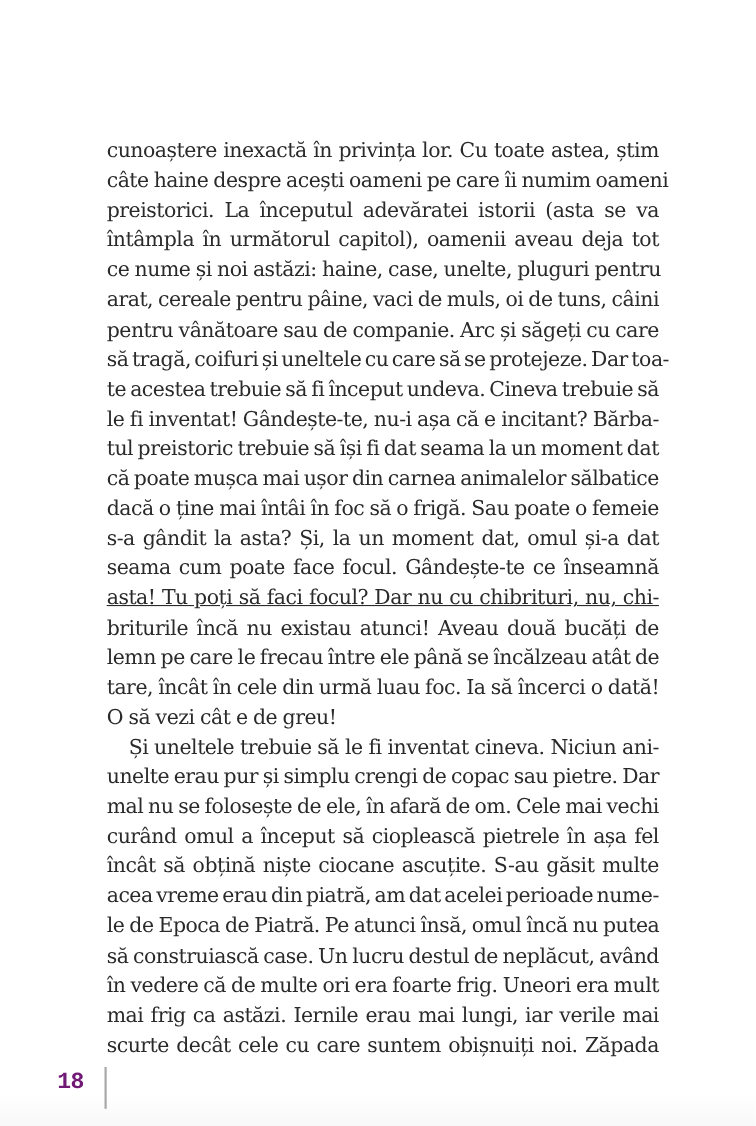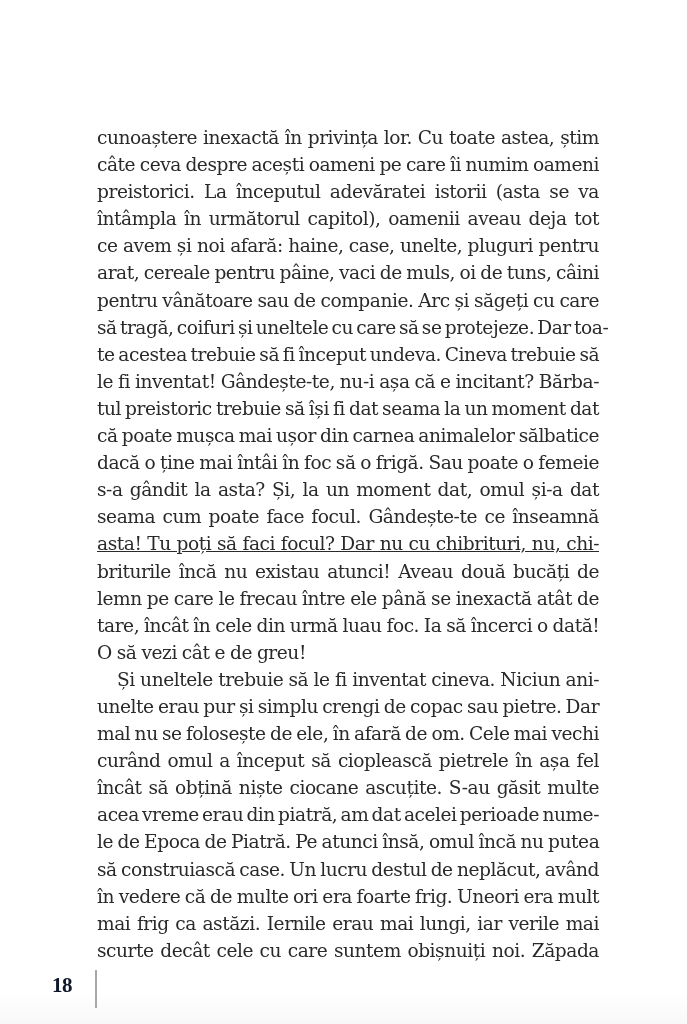--- a/index.html
+++ b/index.html
@@ -29,56 +29,56 @@
     word-spacing: -0.5px;
   }
   .line.last { text-align-last: left; }
   .line.indent { padding-left: 20px; }
   .page-number {
     position: absolute;
     left: 52px;
     top: 937px;
     font-size: 21px;
     font-weight: bold;
-    color: #0f172a;
-    font-family: Liberation Serif, serif;
+    color: #701a75;
+    font-family: Liberation Mono, monospace;
     letter-spacing: -0.5px;
   }
   .page-divider {
     position: absolute;
     left: 95px;
     top: 934px;
     width: 1.5px;
     height: 38px;
     background: #a8a8a8;
   }
 </style>
 </head>
 <body>
 
 <div class="page">
   <div class="text-block" id="text-block">
       <span class="line" style="display: block; width: 502px;">cunoaștere inexactă în privința lor. Cu toate astea, știm</span>
-      <span class="line" style="display: block; word-spacing: -0.95px; width: 502px;">câte ceva despre acești oameni pe care îi numim oameni</span>
+      <span class="line" style="display: block; word-spacing: -0.95px; width: 502px;">câte haine despre acești oameni pe care îi numim oameni</span>
       <span class="line" style="display: block; width: 502px;">preistorici. La începutul adevăratei istorii (asta se va</span>
       <span class="line" style="display: block; width: 502px;">întâmpla în următorul capitol), oamenii aveau deja tot</span>
-      <span class="line" style="display: block; word-spacing: -0.65px; width: 502px;">ce avem și noi afară: haine, case, unelte, pluguri pentru</span>
+      <span class="line" style="display: block; word-spacing: -0.65px; width: 502px;">ce nume și noi astăzi: haine, case, unelte, pluguri pentru</span>
       <span class="line" style="display: block; word-spacing: -0.95px; width: 502px;">arat, cereale pentru pâine, vaci de muls, oi de tuns, câini</span>
       <span class="line" style="display: block; word-spacing: -0.65px; width: 502px;">pentru vânătoare sau de companie. Arc și săgeți cu care</span>
       <span class="line" style="display: block; word-spacing: -2.3px; width: 502px;">să tragă, coifuri și uneltele cu care să se protejeze. Dar toa-</span>
       <span class="line" style="display: block; word-spacing: -1.7px; width: 502px;">te acestea trebuie să fi început undeva. Cineva trebuie să</span>
       <span class="line" style="display: block; width: 502px;">le fi inventat! Gândește-te, nu-i așa că e incitant? Bărba-</span>
       <span class="line" style="display: block; word-spacing: -1.4px; width: 502px;">tul preistoric trebuie să își fi dat seama la un moment dat</span>
       <span class="line" style="display: block; word-spacing: -1.4px; width: 502px;">că poate mușca mai ușor din carnea animalelor sălbatice</span>
       <span class="line" style="display: block; word-spacing: -0.8px; width: 502px;">dacă o ține mai întâi în foc să o frigă. Sau poate o femeie</span>
       <span class="line" style="display: block; width: 502px;">s-a gândit la asta? Și, la un moment dat, omul și-a dat</span>
       <span class="line" style="display: block; width: 502px;">seama cum poate face focul. Gândește-te ce înseamnă</span>
       <span class="line" style="display: block; width: 502px; text-decoration: underline;">asta! Tu poți să faci focul? Dar nu cu chibrituri, nu, chi-</span>
       <span class="line" style="display: block; width: 502px;">briturile încă nu existau atunci! Aveau două bucăți de</span>
-      <span class="line" style="display: block; word-spacing: -1.25px; width: 502px;">lemn pe care le frecau între ele până se inexactă atât de</span>
+      <span class="line" style="display: block; word-spacing: -1.25px; width: 502px;">lemn pe care le frecau între ele până se încălzeau atât de</span>
       <span class="line" style="display: block; word-spacing: -0.65px; width: 502px;">tare, încât în cele din urmă luau foc. Ia să încerci o dată!</span>
       <span class="line last">O să vezi cât e de greu!</span>
       <span class="line indent" style="display: block; width: 482px;">Și uneltele trebuie să le fi inventat cineva. Niciun ani-</span>
       <span class="line" style="display: block; word-spacing: -1.25px; width: 502px;">unelte erau pur și simplu crengi de copac sau pietre. Dar</span>
       <span class="line" style="display: block; word-spacing: -1.25px; width: 502px;">mal nu se folosește de ele, în afară de om. Cele mai vechi</span>
       <span class="line" style="display: block; width: 502px;">curând omul a început să cioplească pietrele în așa fel</span>
       <span class="line" style="display: block; width: 502px;">încât să obțină niște ciocane ascuțite. S-au găsit multe</span>
       <span class="line" style="display: block; word-spacing: -2.3px; width: 502px;">acea vreme erau din piatră, am dat acelei perioade nume-</span>
       <span class="line" style="display: block; word-spacing: -0.95px; width: 502px;">le de Epoca de Piatră. Pe atunci însă, omul încă nu putea</span>
       <span class="line" style="display: block; word-spacing: -1.25px; width: 502px;">să construiască case. Un lucru destul de neplăcut, având</span>

